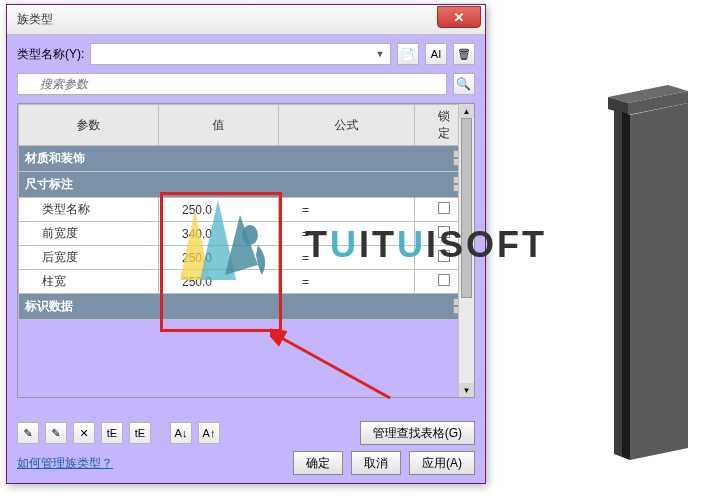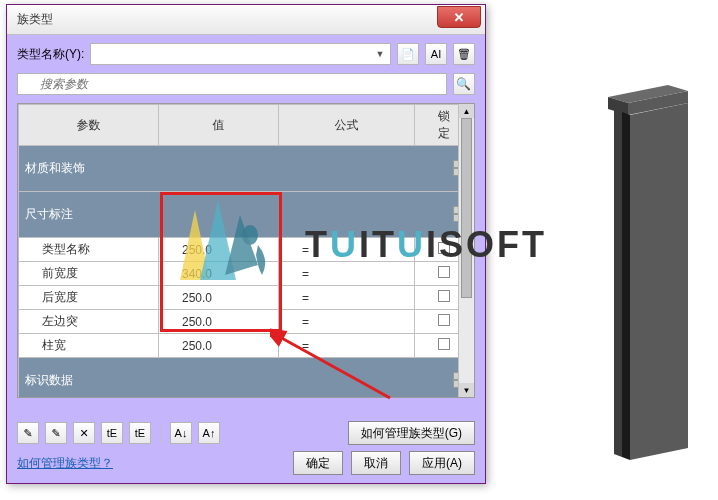--- a/index.html
+++ b/index.html
@@ -134,22 +134,22 @@
       text-align: center;
       font-weight: normal;
     }
     .col-param { width: 140px; }
     .col-value { width: 120px; }
     .col-formula { width: auto; }
     .col-lock { width: 38px; }
     .group-row td {
       background: #7a91a8;
       color: #fff;
-      font-weight: normal;
-      padding: 14px 6px;
+      font-weight: bold;
+      padding: 4px 6px;
     }
     .stretch-btns {
       width: 14px;
       display: inline-flex;
       flex-direction: column;
       float: right;
     }
     .stretch-btns span {
       width: 14px;
       height: 8px;
@@ -382,26 +382,20 @@
             <td>=</td>
             <td class="lock-cell"><span class="checkbox"></span></td>
           </tr>
           <tr>
             <td>后宽度</td>
             <td>250.0</td>
             <td>=</td>
             <td class="lock-cell"><span class="checkbox"></span></td>
           </tr>
           <tr>
-            <td>左边突</td>
-            <td>250.0</td>
-            <td>=</td>
-            <td class="lock-cell"><span class="checkbox"></span></td>
-          </tr>
-          <tr>
             <td>柱宽</td>
             <td>250.0</td>
             <td>=</td>
             <td class="lock-cell"><span class="checkbox"></span></td>
           </tr>
 
           <tr class="group-row">
             <td colspan="4"><span>标识数据</span>
               <span class="stretch-btns">
                   <span>▴</span>
@@ -437,21 +431,21 @@
           <span>tE</span>
         </div>
       <div class="divider"></div>
       <div class="icon-btn">
           <span>A↓</span>
         </div>
       <div class="icon-btn">
           <span>A↑</span>
         </div>
       <div class="spacer"></div>
-      <button class="btn">如何管理族类型(G)</button>
+      <button class="btn">管理查找表格(G)</button>
     </div>
     <div class="bottom-row">
       <a class="help-link">如何管理族类型？</a>
       <div class="spacer"></div>
       <button class="btn">确定</button>
       <button class="btn">取消</button>
       <button class="btn">应用(A)</button>
     </div>
   </div>
 </div>

